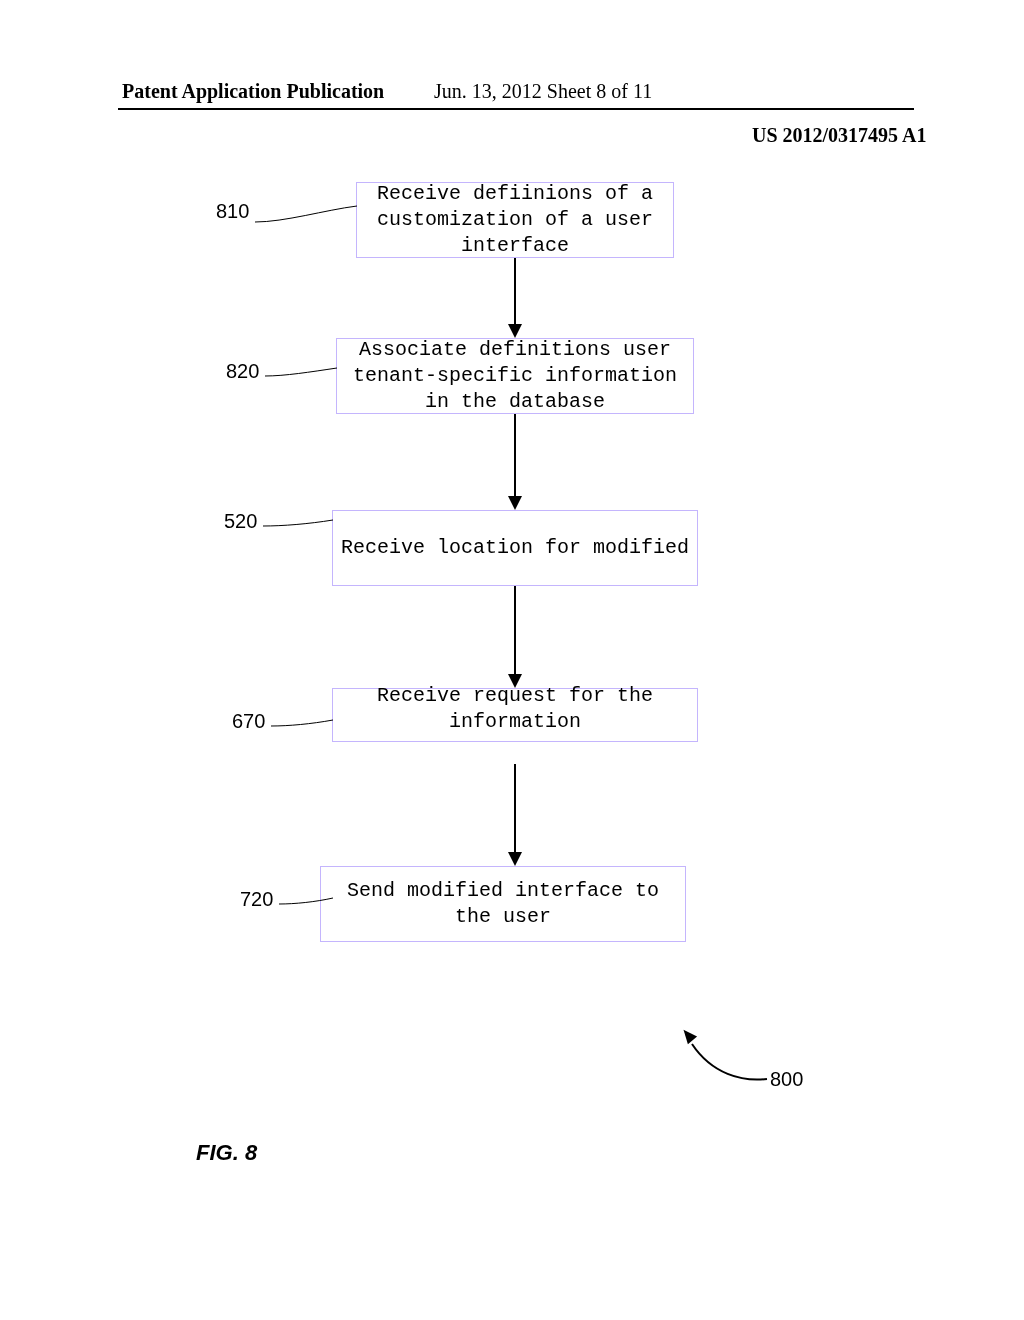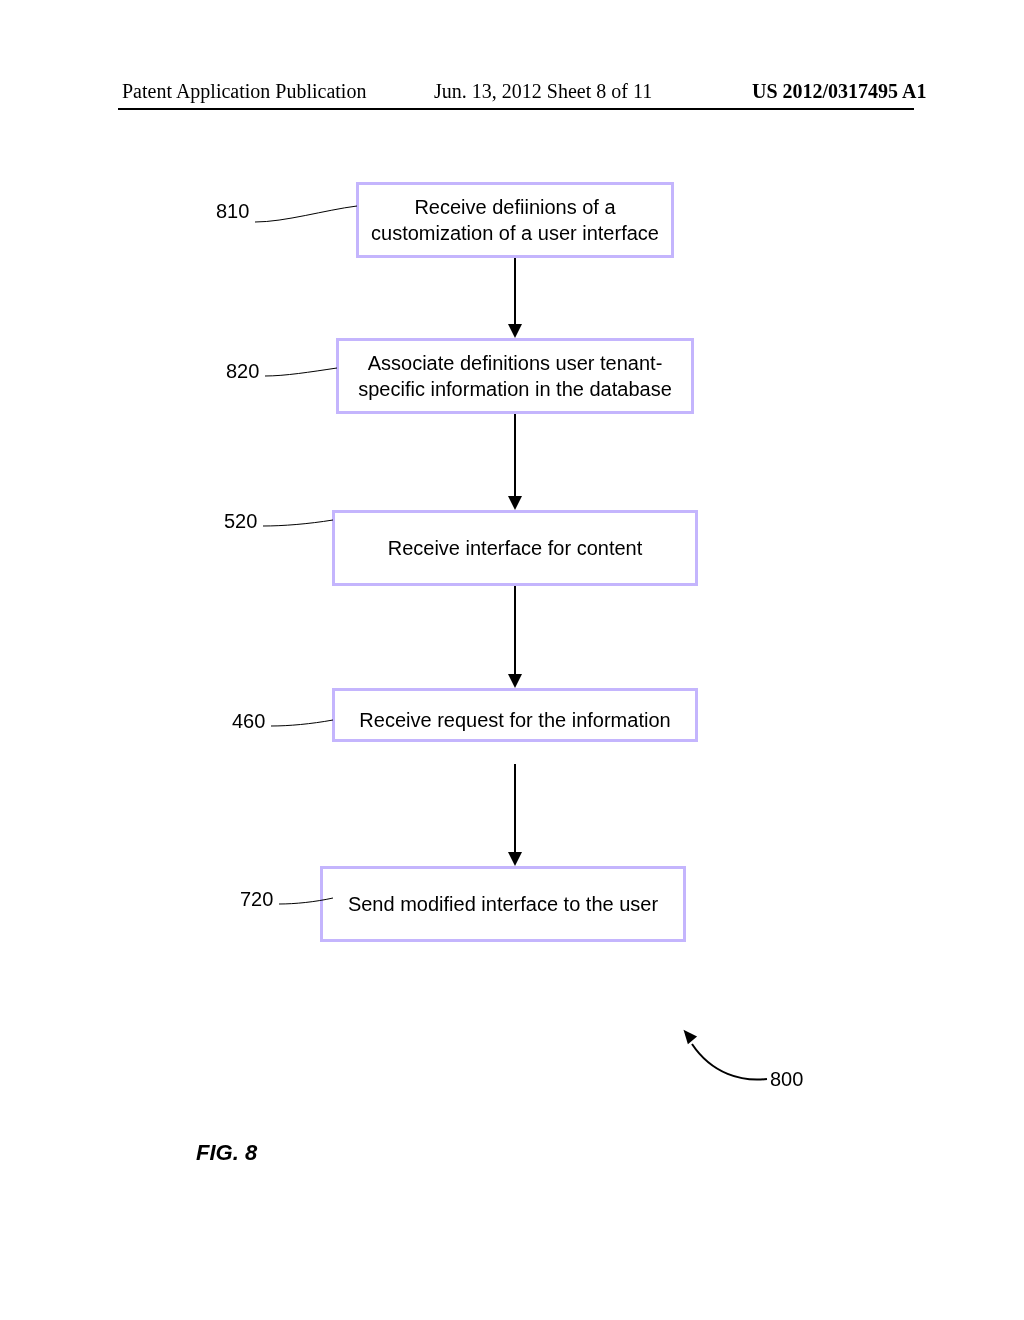--- a/index.html
+++ b/index.html
@@ -19,48 +19,49 @@
   .header {
     position: absolute;
     top: 80px;
     left: 0;
     width: 100%;
     font-size: 20px;
   }
   .header .left {
     position: absolute;
     left: 122px;
-    font-weight: normal;
+    font-weight: bold;
   }
   .header .mid {
     position: absolute;
     left: 434px;
   }
   .header .right {
     position: absolute;
     left: 752px;
     font-weight: bold;
+    margin-top: 44px;
   }
   .header-rule {
     position: absolute;
     top: 108px;
     left: 118px;
     width: 796px;
     border-top: 2px solid #000;
   }
 
   .fc-box {
     position: absolute;
-    border: 3px solid #c4b5fd;
+    border: 1px solid #c4b5fd;
     background: #fff;
     display: flex;
     align-items: center;
     justify-content: center;
     text-align: center;
-    font-family: Liberation Sans, sans-serif;
+    font-family: Liberation Mono, monospace;
     font-size: 20px;
     line-height: 1.3;
     padding: 6px 7px;
     box-sizing: border-box;
   }
 
   .ref-label {
     position: absolute;
     font-family: Arial, Helvetica, sans-serif;
     font-size: 20px;
@@ -135,34 +136,34 @@
   </div>
   <span class="ref-label" style="left:226px; top:360px;">820</span>
   <svg style="position:absolute; left:265px; top:360px;" width="80" height="30">
     <path d="M0,10 C20,10 45,6 72,2" stroke="#000" stroke-width="1" fill="none" transform="translate(0,6)"></path>
   </svg>
 
   <div class="arrow-line" style="left:514px; top:414px; height:84px;"></div>
   <div class="arrow-head-down" style="left:508px; top:496px;"></div>
 
   <div class="fc-box" style="left:332px; top:510px; width:366px; height:76px;">
-    <span>Receive interface for content</span>
+    <span>Receive location for modified</span>
   </div>
   <span class="ref-label" style="left:224px; top:510px;">520</span>
   <svg style="position:absolute; left:263px; top:510px;" width="80" height="30">
     <path d="M0,10 C20,10 45,8 70,4" stroke="#000" stroke-width="1" fill="none" transform="translate(0,6)"></path>
   </svg>
 
   <div class="arrow-line" style="left:514px; top:586px; height:90px;"></div>
   <div class="arrow-head-down" style="left:508px; top:674px;"></div>
 
   <div class="fc-box" style="left:332px; top:688px; width:366px; height:54px;align-items:flex-end;">
     <span>Receive request for the information</span>
   </div>
-  <span class="ref-label" style="left:232px; top:710px;">460</span>
+  <span class="ref-label" style="left:232px; top:710px;">670</span>
   <svg style="position:absolute; left:271px; top:710px;" width="70" height="30">
     <path d="M0,10 C18,10 40,8 62,4" stroke="#000" stroke-width="1" fill="none" transform="translate(0,6)"></path>
   </svg>
 
   <div class="arrow-line" style="left:514px; top:764px; height:90px;"></div>
   <div class="arrow-head-down" style="left:508px; top:852px;"></div>
 
   <div class="fc-box" style="left:320px; top:866px; width:366px; height:76px;">
     <span>Send modified interface to the user</span>
   </div>

